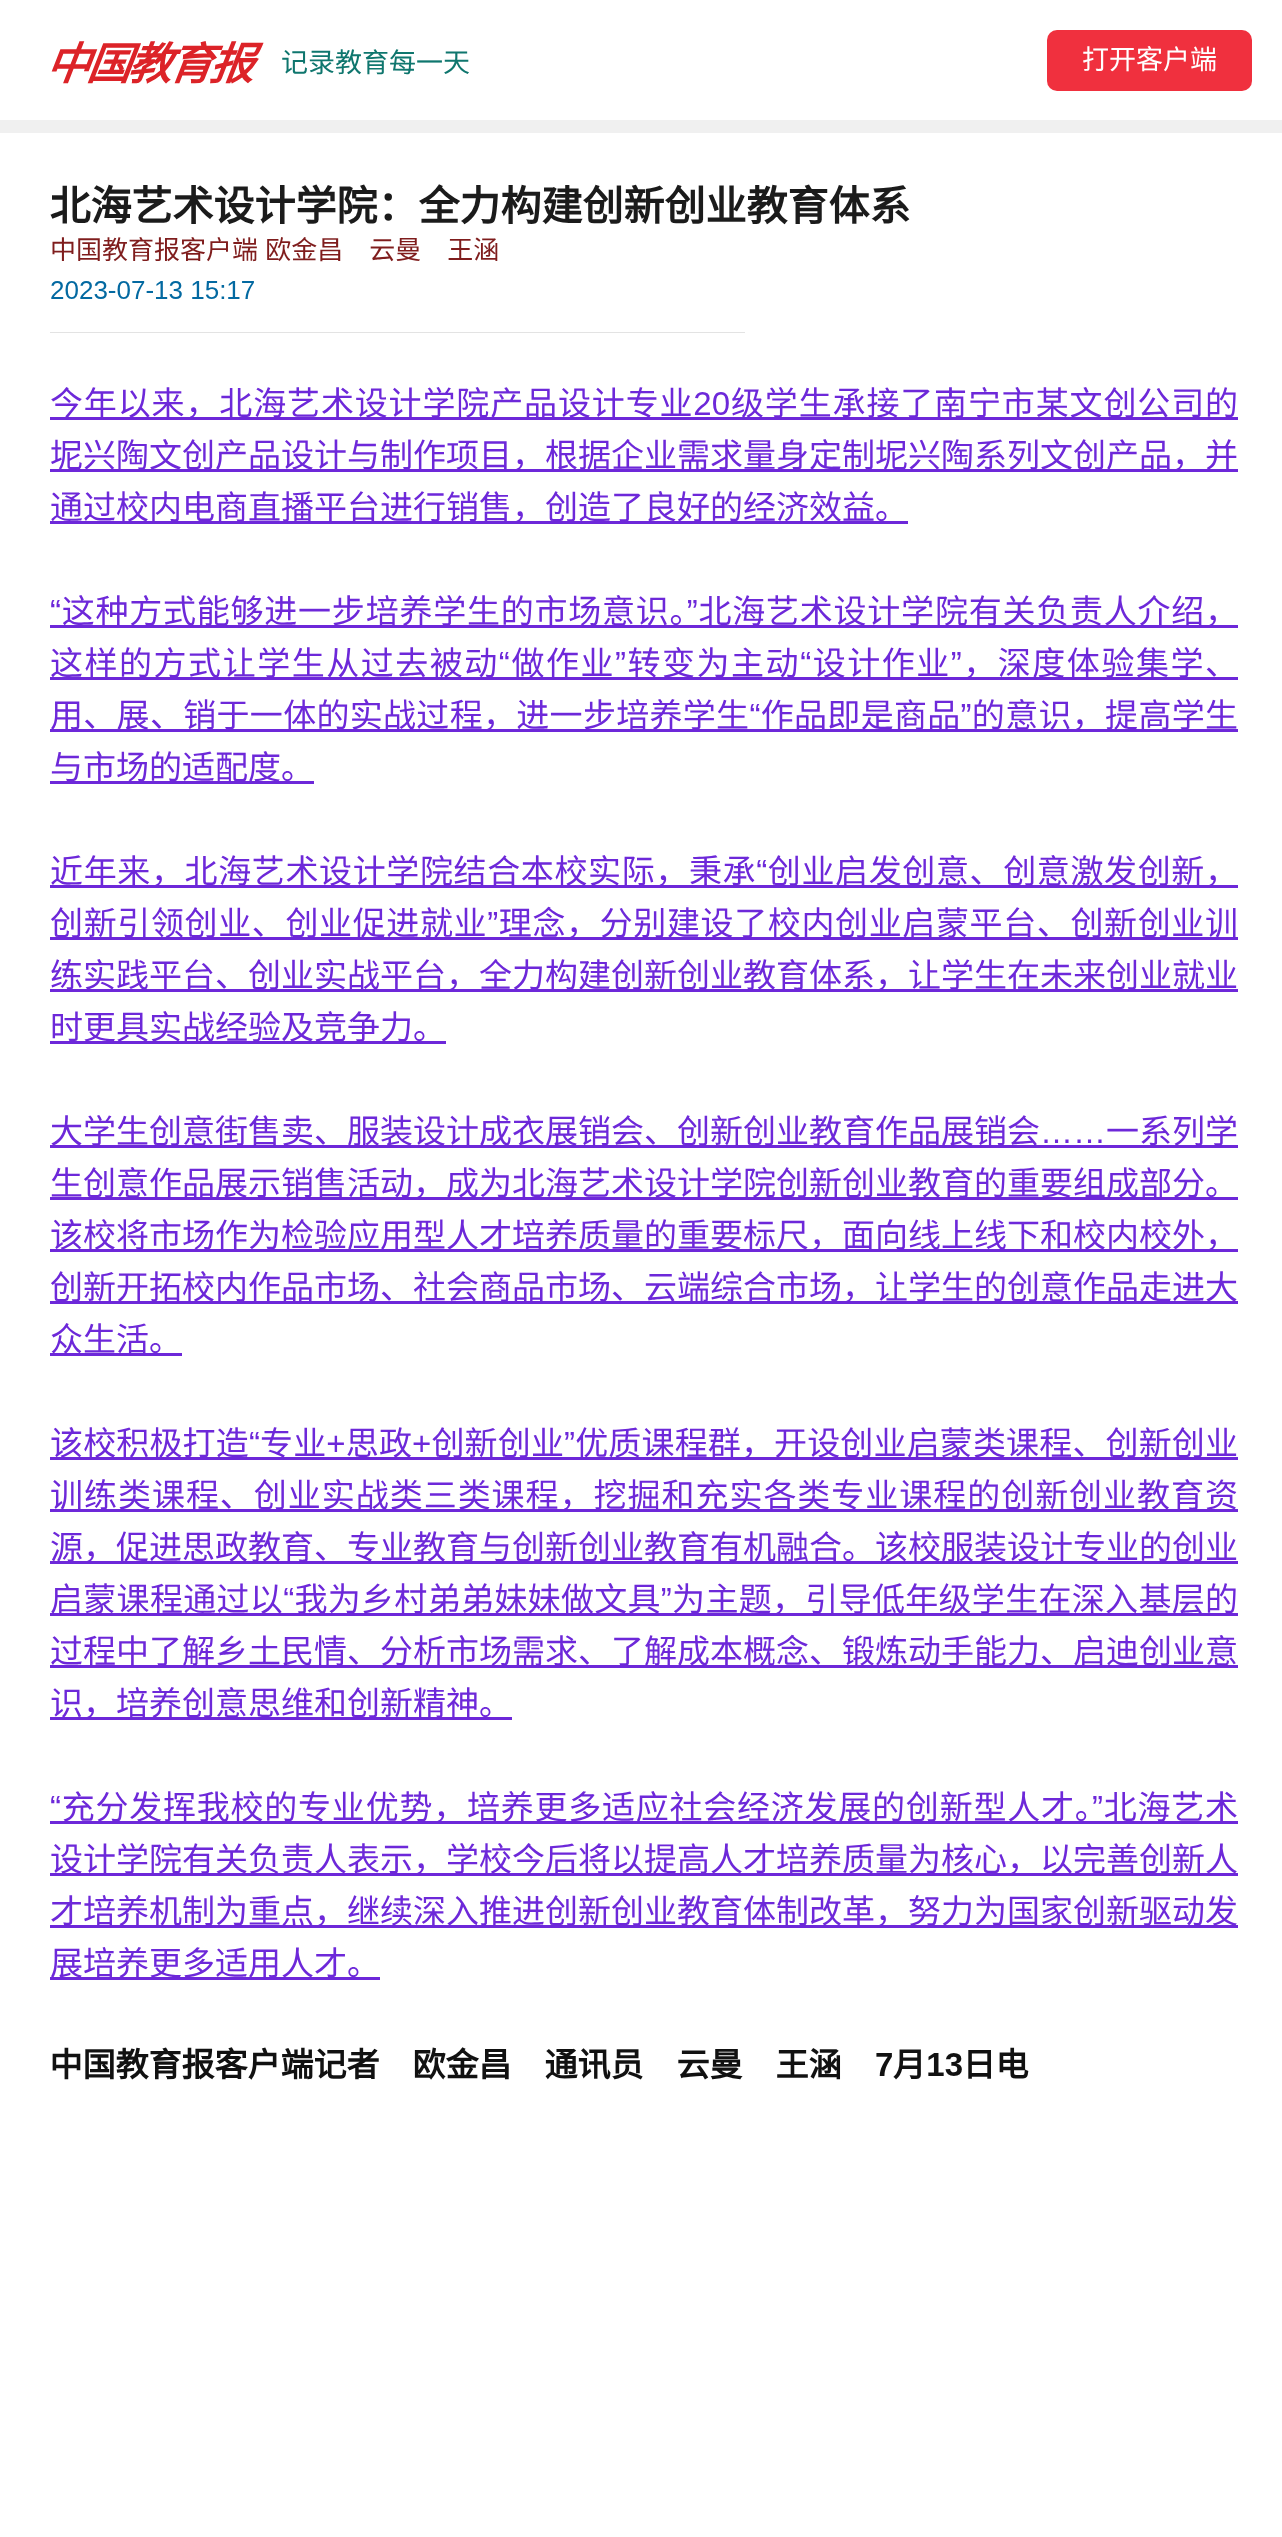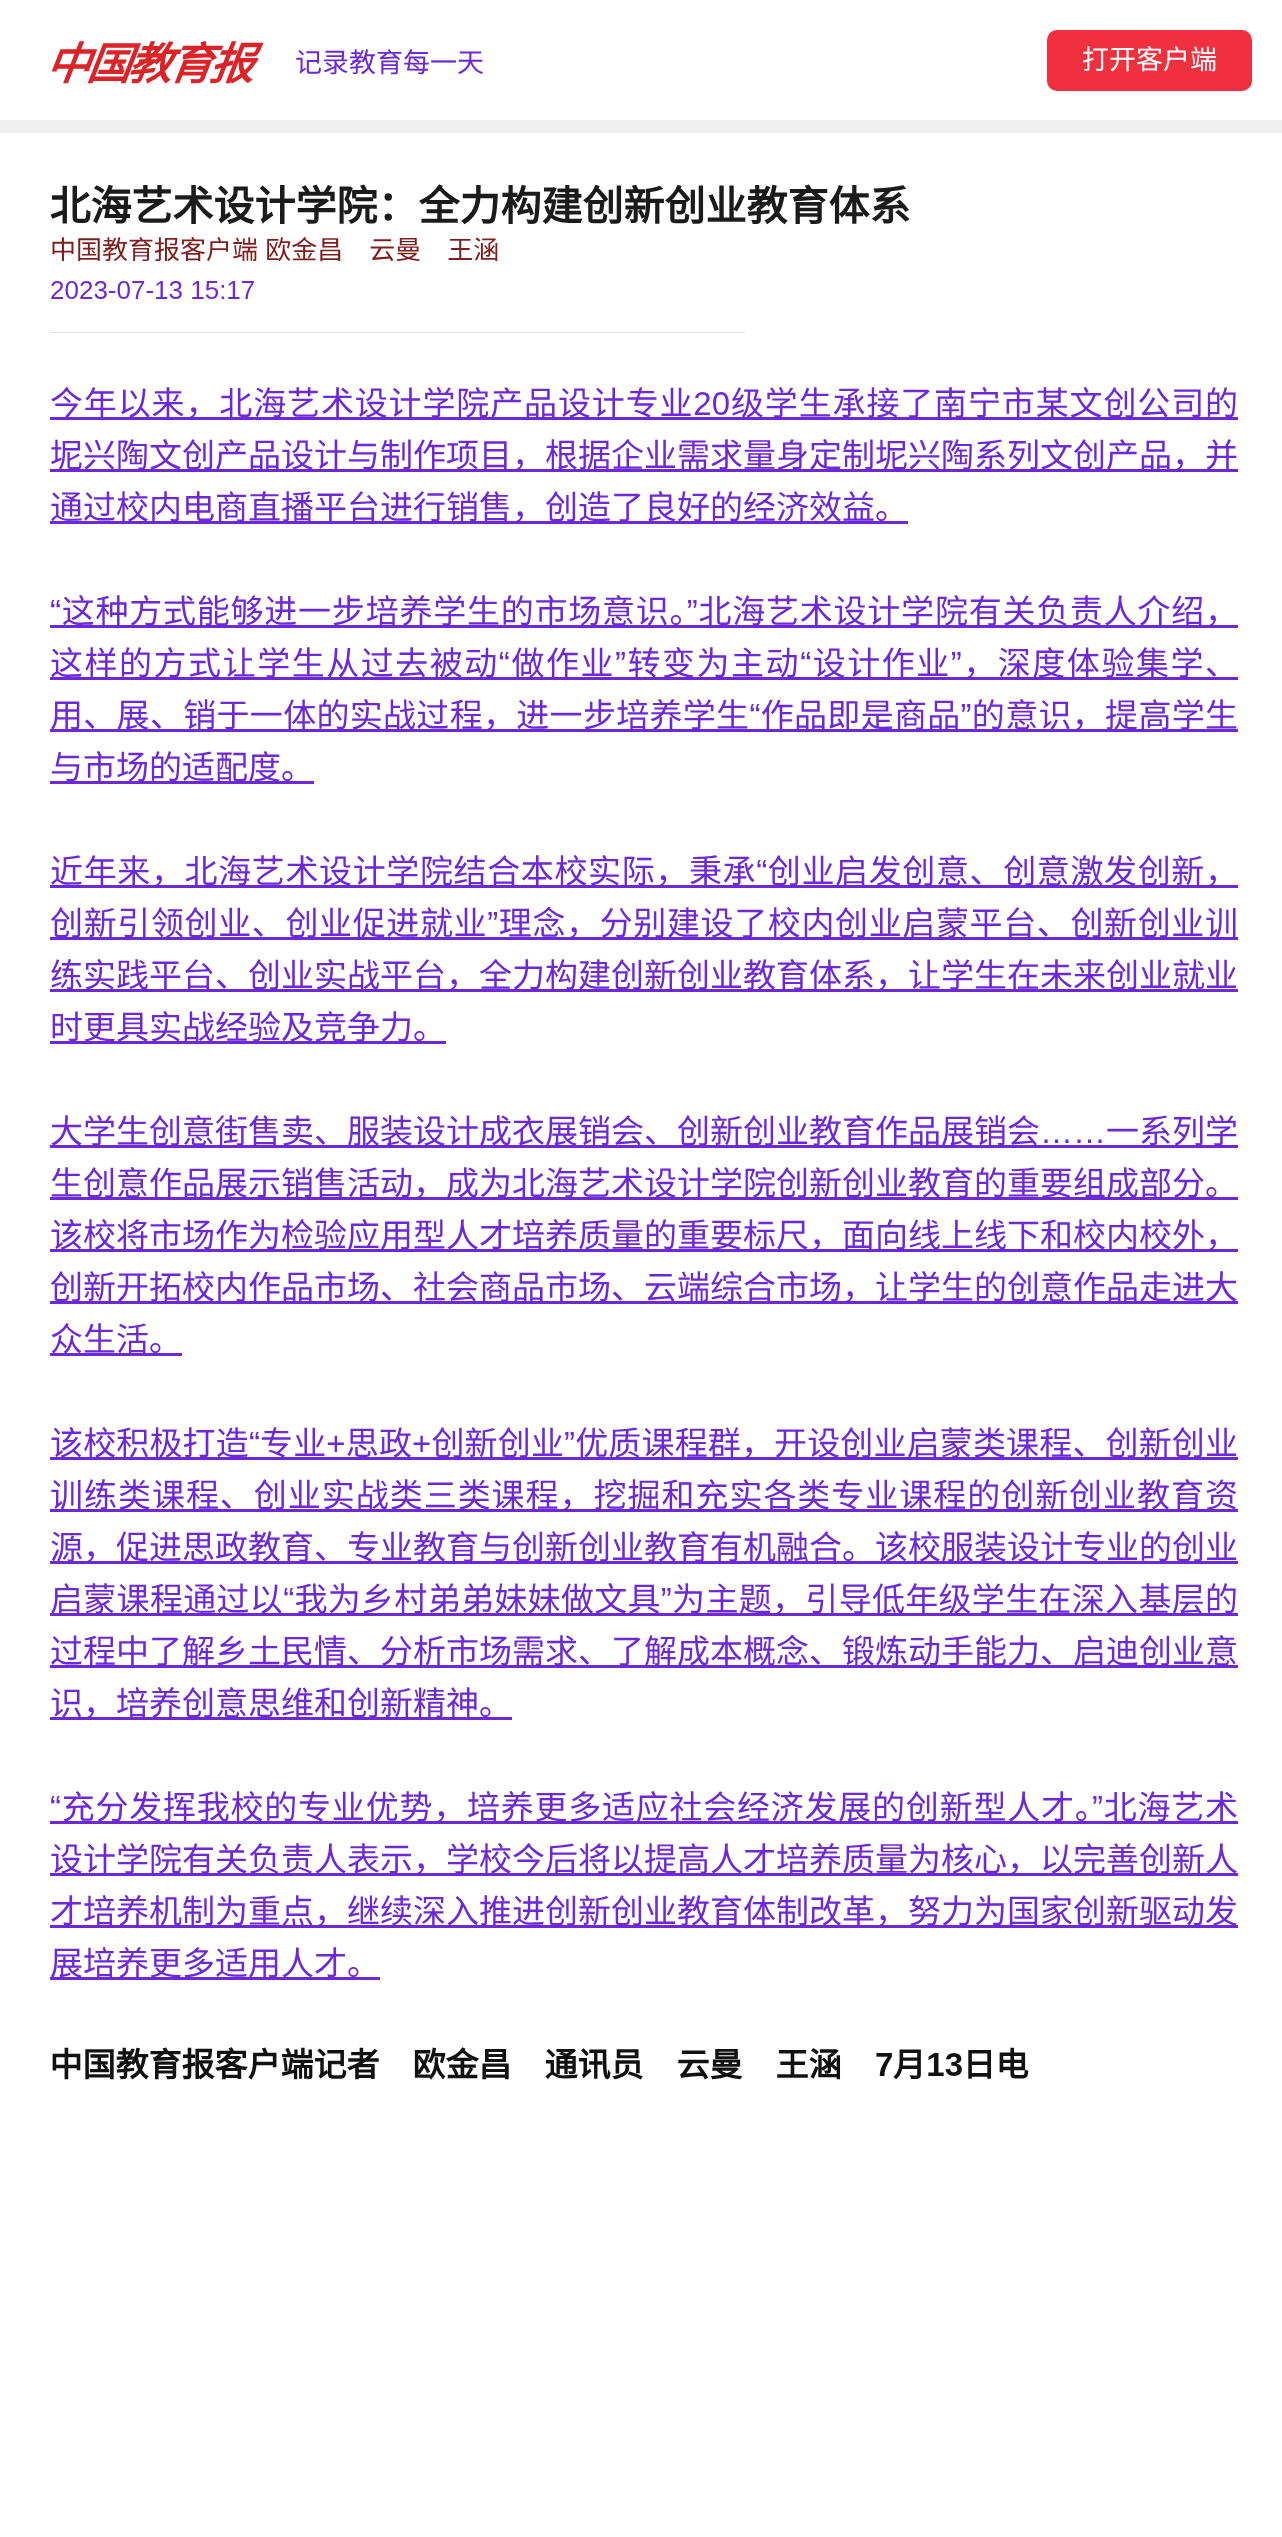--- a/index.html
+++ b/index.html
@@ -22,22 +22,22 @@
     font-weight: bold;
     font-size: 44px;
     color: #dc2328;
     letter-spacing: -3px;
     transform: skewX(-8deg);
     white-space: nowrap;
     cursor: pointer;
   }
   .tagline {
     font-size: 27px;
-    color: #6d28d9;
-    margin-left: 42px;
+    color: #0f766e;
+    margin-left: 28px;
     white-space: nowrap;
   }
   .header-spacer { flex: 1; }
   .open-app-btn {
     background: #f0303e;
     color: #ffffff;
     font-size: 27px;
     line-height: 1;
     padding: 17px 35px;
     border: none;
@@ -63,21 +63,21 @@
     line-height: 1.35;
   }
   .byline {
     font-size: 26px;
     color: #7f1d1d;
     line-height: 32px;
     margin-bottom: 8px;
   }
   .pub-date {
     font-size: 26px;
-    color: #6d28d9;
+    color: #0369a1;
     line-height: 32px;
   }
   .meta-divider {
     border: none;
     border-top: 1px solid #e3e3e3;
     width: 695px;
     margin: 26px 0 45px 0;
   }
   .article-body p {
     font-size: 33px;

